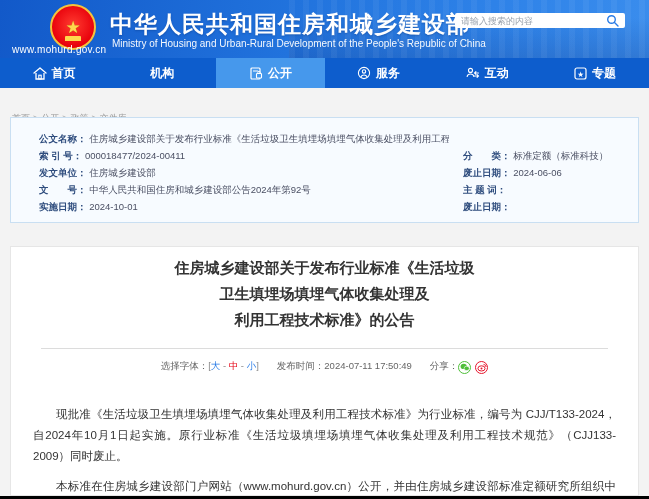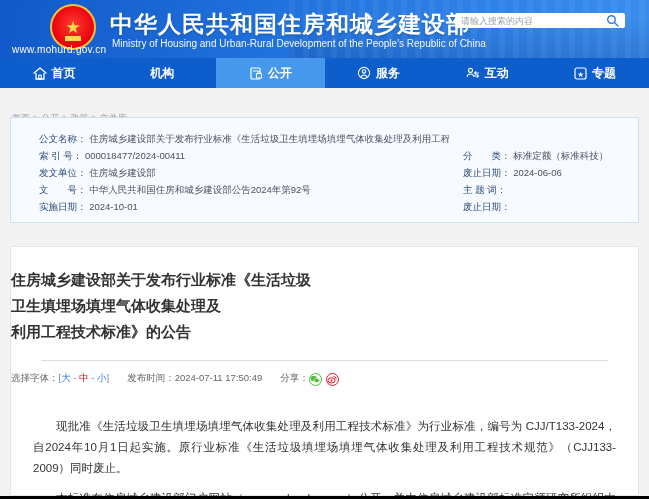--- a/index.html
+++ b/index.html
@@ -44,30 +44,30 @@
   .breadcrumb { position:absolute; left:12px; top:112px; font-size:9px; color:#999; }
   .breadcrumb span.crumb { cursor:pointer; }
   .breadcrumb .sep { margin:0 3px; color:#aaa; }
 
   
   .meta-panel { position:absolute; left:10px; top:117px; width:629px; height:106px;
     background:#f7fbff; border:1px solid #c9dff2; }
   .meta-col-left { position:absolute; left:28px; top:12px; width:410px; }
   .meta-col-right { position:absolute; left:452px; top:29px; width:170px; }
   .meta-row { height:17px; line-height:17px; font-size:9.5px; white-space:nowrap; overflow:hidden; }
-  .meta-label { color:#2f4d7e; font-weight:normal; }
+  .meta-label { color:#2f4d7e; font-weight:bold; }
   .meta-value { color:#4a4f63; }
 
   
   .content-panel { position:absolute; left:10px; top:246px; width:629px; height:250px;
     background:#ffffff; border:1px solid #e6e6e6; }
-  .article-title { margin-top:20px; text-align:left; font-size:15px; font-weight:bold;
+  .article-title { margin-top:8px; text-align:center; font-size:15px; font-weight:bold;
     color:#333; line-height:26px; }
   .divider { margin:15px 30px 0 30px; border-top:1px solid #dcdcdc; }
-  .article-meta { margin-top:11px; text-align:left; font-size:9.5px; color:#666; }
+  .article-meta { margin-top:11px; text-align:center; font-size:9.5px; color:#666; }
   .article-meta .spacer { display:inline-block; width:18px; }
   .fs-bracket, .fs-dash { color:#888; }
   .fs-large, .fs-small { color:#2a7ce6; cursor:pointer; }
   .fs-medium { color:#e60012; cursor:pointer; }
   .share-icons { display:inline-flex; gap:4px; vertical-align:-3px; }
   .share-circle { width:13px; height:13px; border-radius:50%; display:inline-flex;
     align-items:center; justify-content:center; cursor:pointer; }
   .share-wechat { background:#ffffff; border:1px solid #4fbf3a; }
   .share-weibo  { background:#ffffff; border:1px solid #e6162d; }
   .article-body { margin-top:30px; padding:0 22px; }

